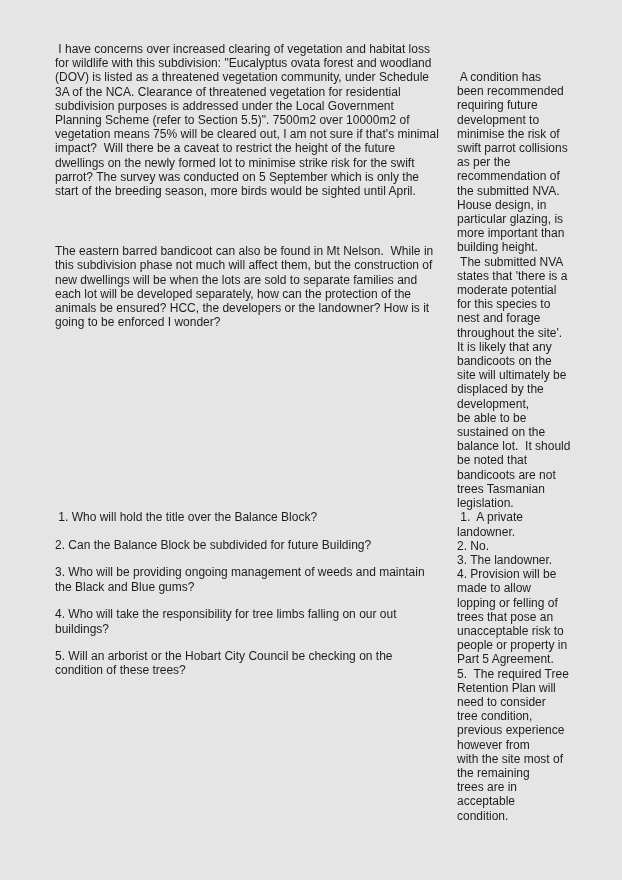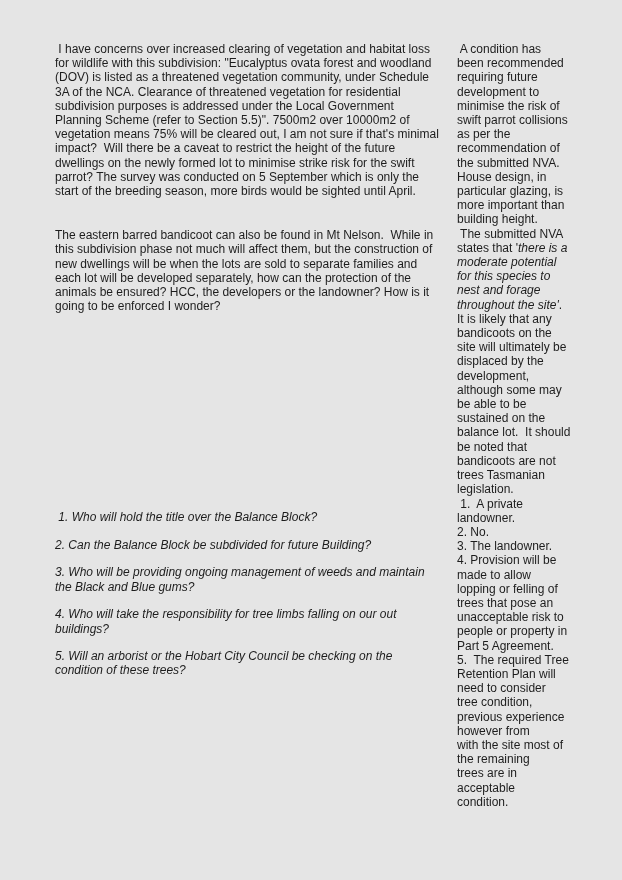--- a/index.html
+++ b/index.html
@@ -22,40 +22,39 @@
     position: absolute;
     top: 42px;
   }
   .col-left {
     left: 55px;
     width: 405px;
   }
   .col-right {
     left: 457px;
     width: 160px;
+    margin-top: 28px;
   }
   .block { }
   .block-gap {
-    margin-top: 30px;
+    margin-top: 46px;
   }
   .questions {
     position: absolute;
     top: 468px;
     left: 0;
     width: 405px;
   }
   .q {
     margin-bottom: 13.5px;
-    font-style: italic;
   }
   .tl {
     white-space: pre;
   }
   .tl .it {
-    font-style: italic;
   }
 </style>
 </head>
 <body>
 
 <div class="page">
 
   <div class="col col-left">
     <div class="block">
         <div class="tl"><span> I have concerns over increased clearing of vegetation and habitat loss</span></div>
@@ -121,21 +120,20 @@
         <div class="tl"><span>states that '</span><span class="it">there is a</span></div>
         <div class="tl"><span class="it">moderate potential</span></div>
         <div class="tl"><span class="it">for this species to</span></div>
         <div class="tl"><span class="it">nest and forage</span></div>
         <div class="tl"><span class="it">throughout the site'</span><span>.</span></div>
         <div class="tl"><span>It is likely that any</span></div>
         <div class="tl"><span>bandicoots on the</span></div>
         <div class="tl"><span>site will ultimately be</span></div>
         <div class="tl"><span>displaced by the</span></div>
         <div class="tl"><span>development,</span></div>
-        <div class="tl"><span>although some may</span></div>
         <div class="tl"><span>be able to be</span></div>
         <div class="tl"><span>sustained on the</span></div>
         <div class="tl"><span>balance lot.  It should</span></div>
         <div class="tl"><span>be noted that</span></div>
         <div class="tl"><span>bandicoots are not</span></div>
         <div class="tl"><span>trees Tasmanian</span></div>
         <div class="tl"><span>legislation.</span></div>
       </div>
     <div class="block">
         <div class="tl"><span> 1.  A private</span></div>

